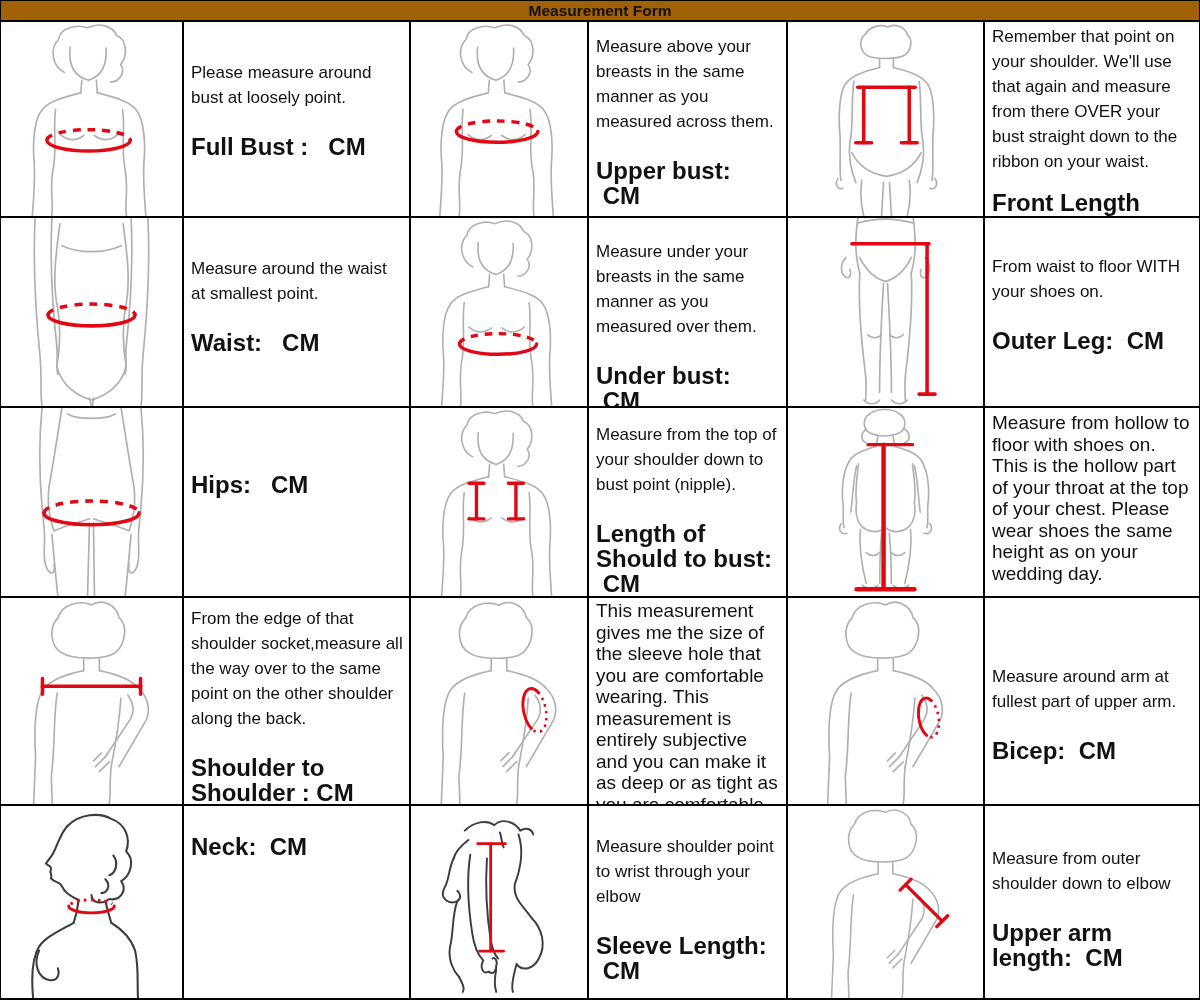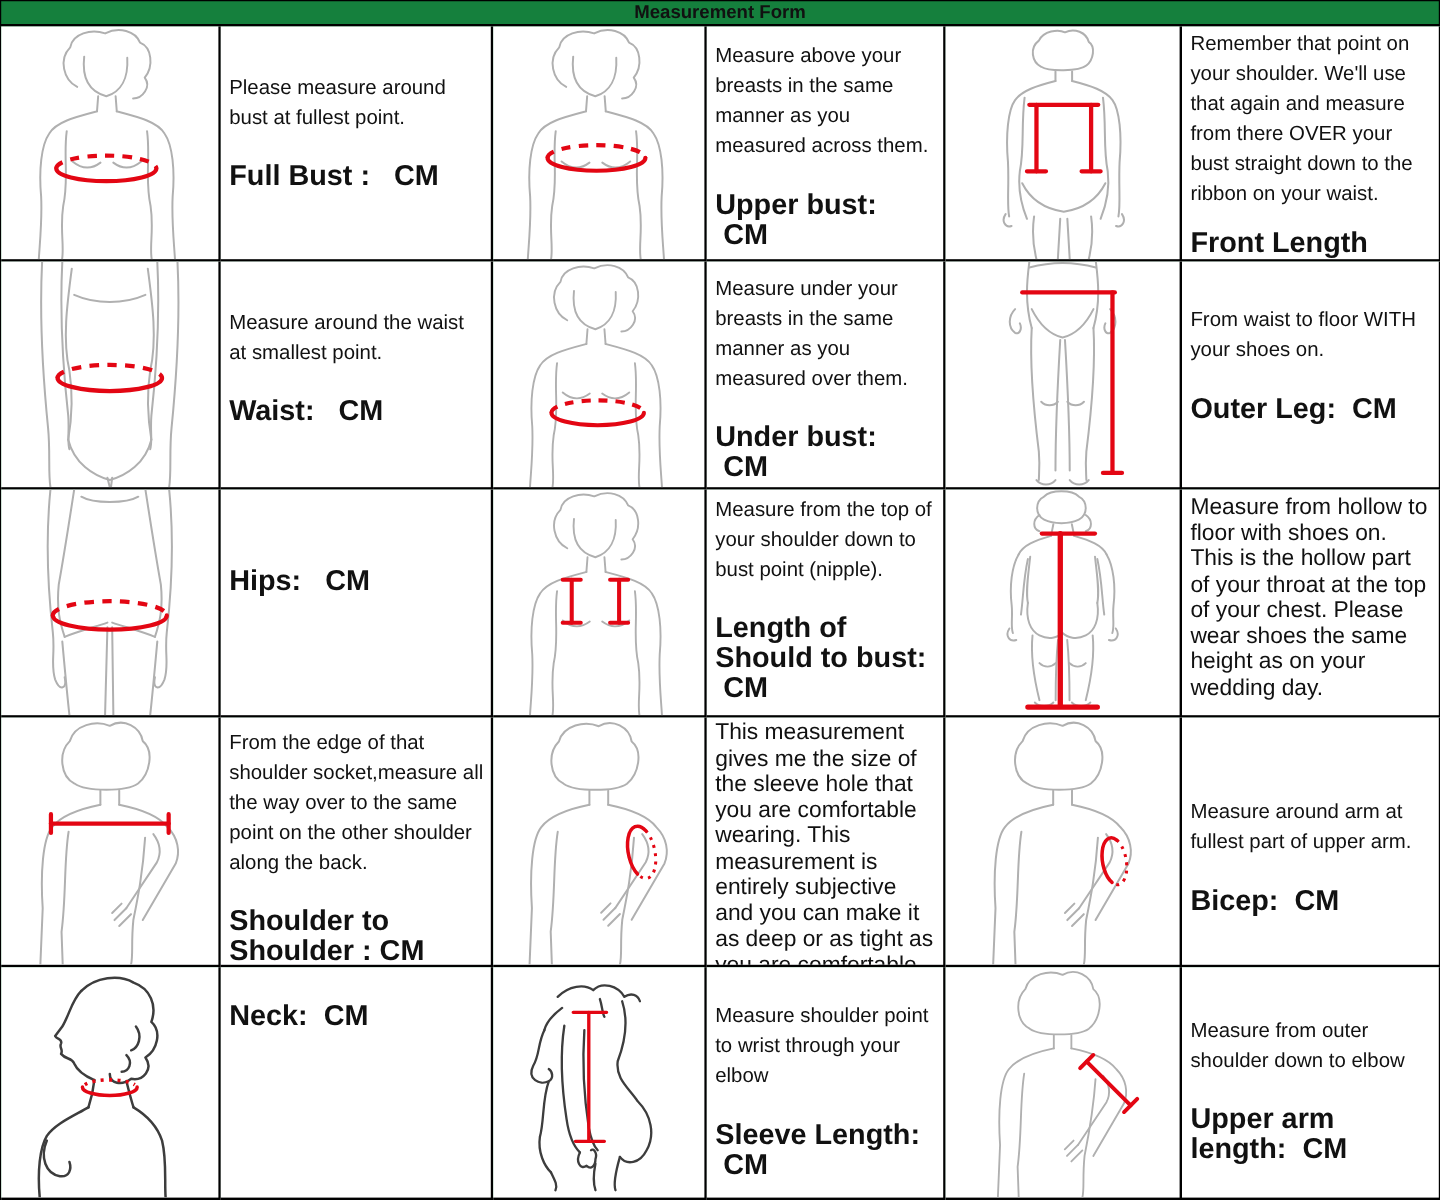--- a/index.html
+++ b/index.html
@@ -1,33 +1,33 @@
 <!DOCTYPE html>
 <html><head>
 <meta charset="utf-8">
 <style>
   html,body{margin:0;padding:0;background:#fff;}
-  #page{width:1200px;height:1000px;background:#15803d;font-family:"Liberation Sans",sans-serif;color:#111;overflow:hidden;}
+  #page{width:1200px;height:1000px;background:#a16207;font-family:"Liberation Sans",sans-serif;color:#111;overflow:hidden;}
   .hdr{box-sizing:border-box;height:22px;border:1px solid #000;border-bottom:2px solid #000;
        display:flex;align-items:center;justify-content:center;font-weight:bold;font-size:15.5px;}
   .grid{box-sizing:border-box;display:grid;width:1200px;height:978px;
         grid-template-columns:183px 227px 178px 199px 197px 216px;
         grid-template-rows:196px 190px 190px 208px 194px;
         border-left:1px solid #000;}
   .cell{box-sizing:border-box;border-right:2px solid #000;border-bottom:2px solid #000;
         overflow:hidden;background:#fff;position:relative;}
   .fig{display:flex;align-items:center;justify-content:center;}
   .fig svg{width:100%;height:100%;}
   .txt{padding:2px 5px 4px 7px;}
   .desc{margin:0;font-size:17px;line-height:25px;}
   .small .desc{font-size:19px;line-height:21.5px;}
   .label{margin:24px 0 0 0;font-weight:bold;font-size:24px;line-height:25px;}
   .label.tight{margin-top:16px;}
-  .pt2{padding-top:2px}.pt4{padding-top:4px}.pt8{padding-top:8px}.pt10{padding-top:10px}
-  .pt12{padding-top:12px}.pt14{padding-top:4px}.pt28{padding-top:28px}.pt36{padding-top:36px}
+  .pt2{padding-top:2px}.pt4{padding-top:4px}.pt8{padding-top:8px}.pt10{padding-top:21px}
+  .pt12{padding-top:12px}.pt14{padding-top:14px}.pt28{padding-top:28px}.pt36{padding-top:36px}
   .pt38{padding-top:38px}.pt40{padding-top:40px}.pt50{padding-top:66px}
   
   .body{fill:none;stroke:#b0b0b0;stroke-width:1.7;stroke-linecap:round;stroke-linejoin:round;}
   .dark{fill:none;stroke:#3d3d3d;stroke-width:2.1;stroke-linecap:round;stroke-linejoin:round;}
   .red{fill:none;stroke:#e30613;stroke-width:3.6;stroke-linecap:round;stroke-linejoin:round;}
   .redthick{stroke-width:4.6;}
   .redd{fill:none;stroke:#e30613;stroke-width:3.6;stroke-linecap:butt;stroke-dasharray:8 7;}
   .reddot{fill:none;stroke:#e30613;stroke-width:2.6;stroke-linecap:butt;stroke-dasharray:2.5 4.5;}
 </style>
 </head>
@@ -64,21 +64,21 @@
   <div class="grid">
 
     <div class="cell fig">
       <svg viewBox="0 0 180 200" aria-label="full-bust-figure">
         <use href="#g-woman-front"></use>
         <path class="red" d="M44,122 A43,11 0 0 0 130,122"></path>
         <path class="redd" d="M44,122 A43,11 0 0 1 130,122"></path>
       </svg>
     </div>
     <div class="cell txt pt38">
-      <p class="desc">Please measure around bust at fullest point.</p>
+      <p class="desc">Please measure around bust at loosely point.</p>
       <p class="label">Full Bust : &nbsp;&nbsp;CM</p>
     </div>
     <div class="cell fig">
       <svg viewBox="0 0 180 200" aria-label="upper-bust-figure">
         <use href="#g-woman-front"></use>
         <path class="red" d="M46,113 A42,11 0 0 0 130,113"></path>
         <path class="redd" d="M46,113 A42,11 0 0 1 130,113"></path>
       </svg>
     </div>
     <div class="cell txt pt12">

